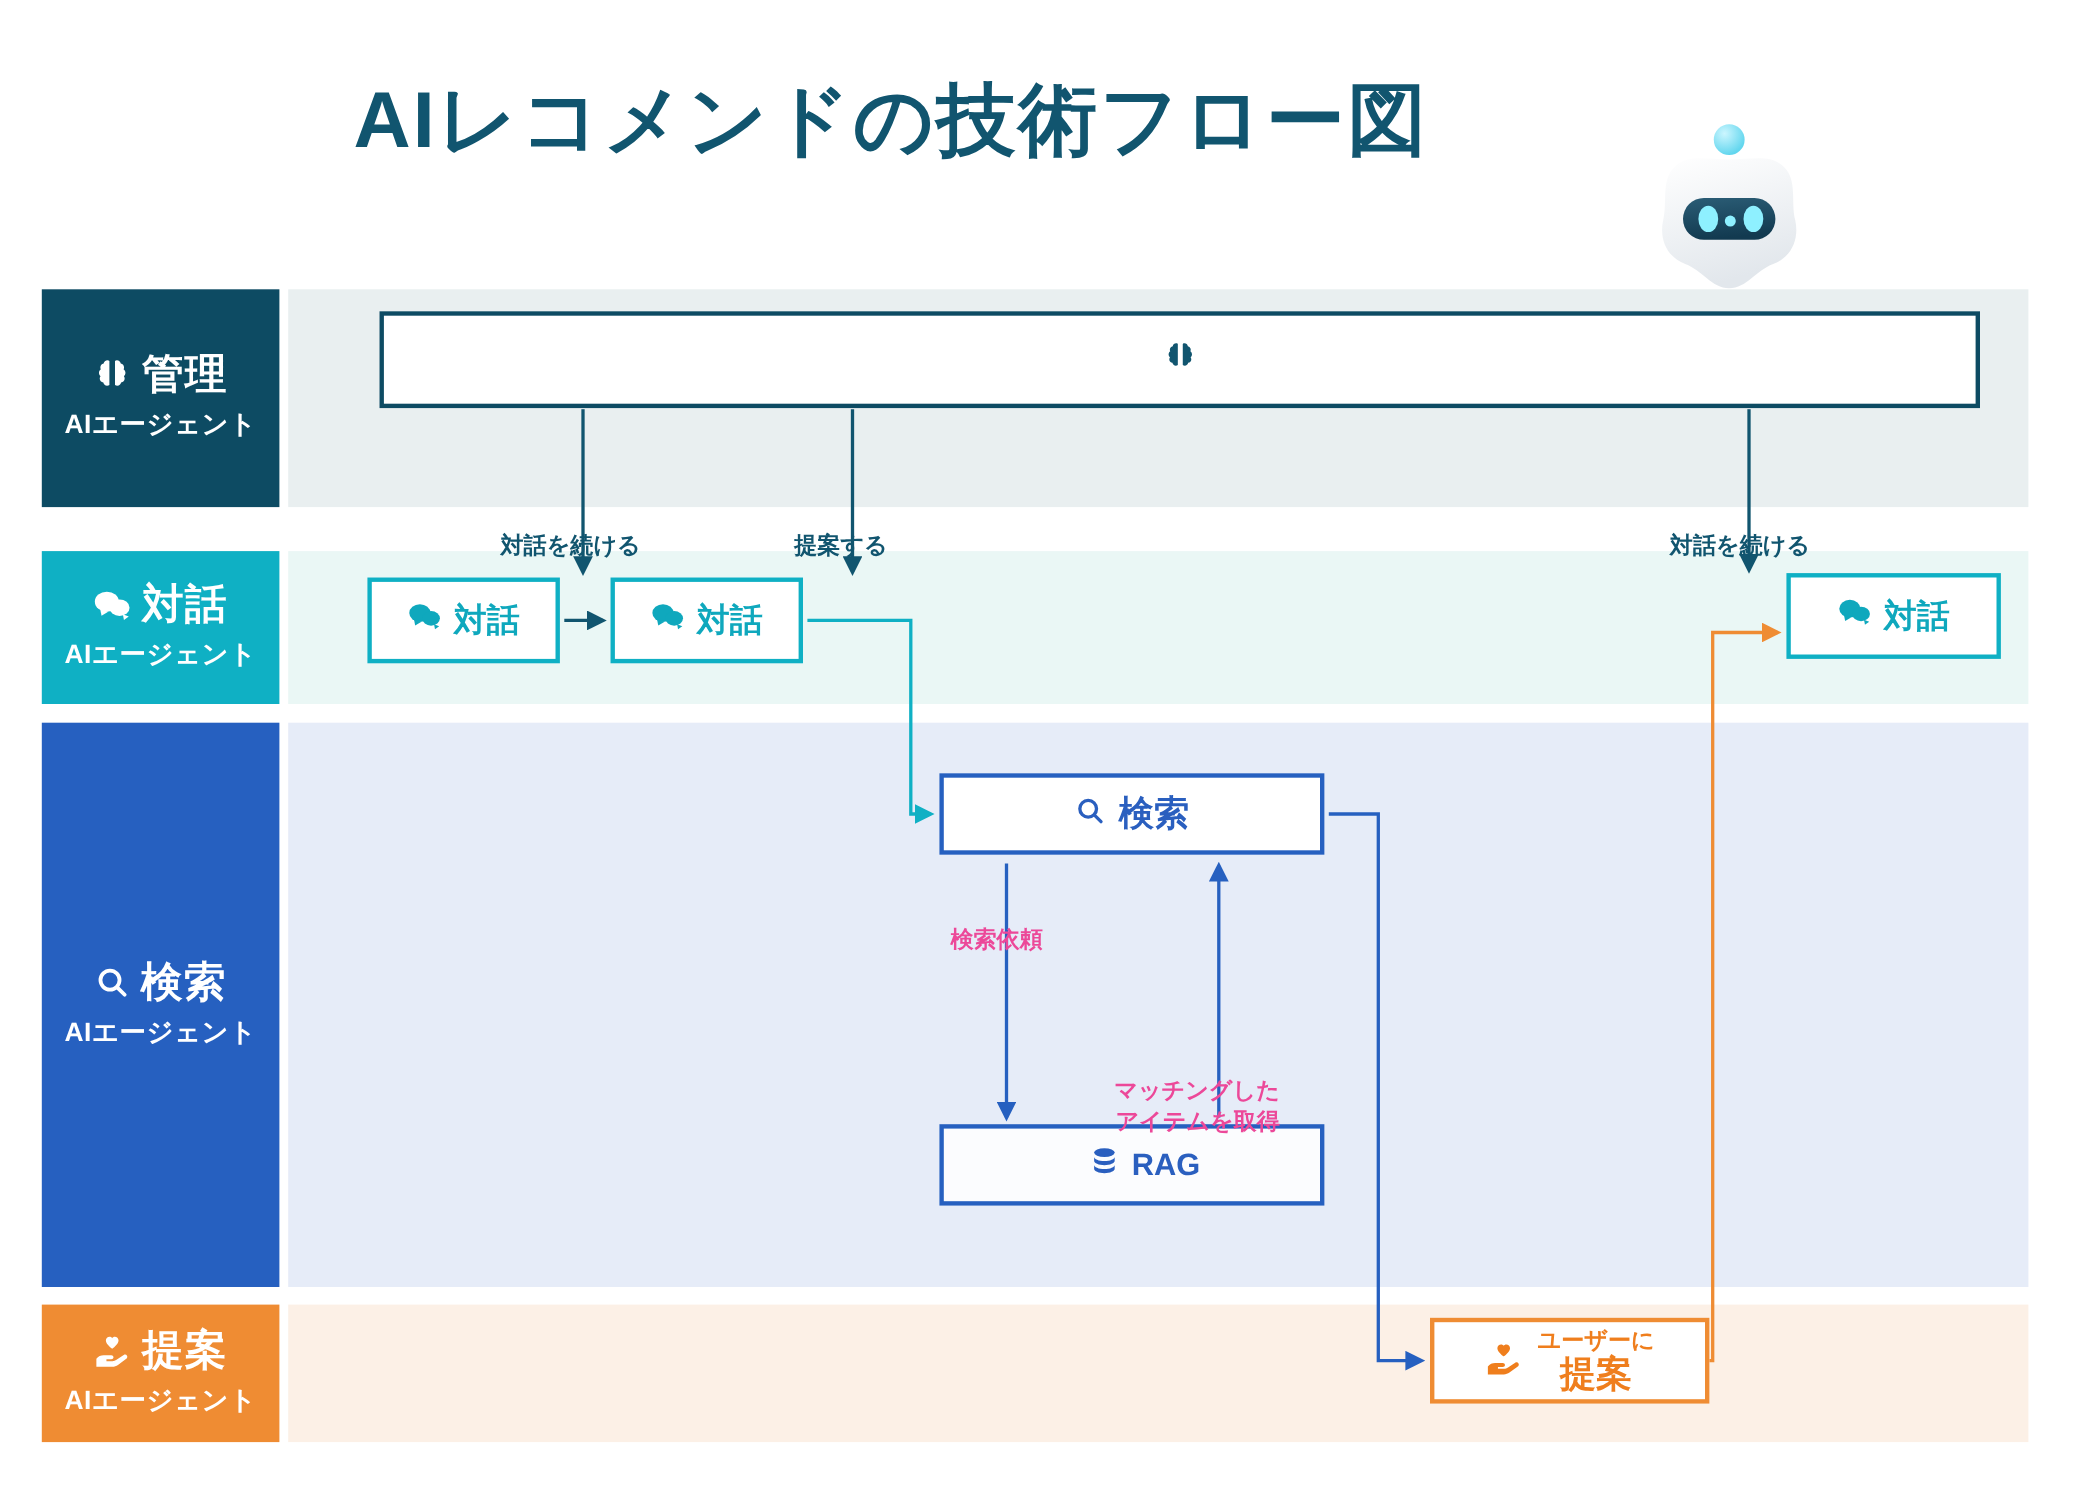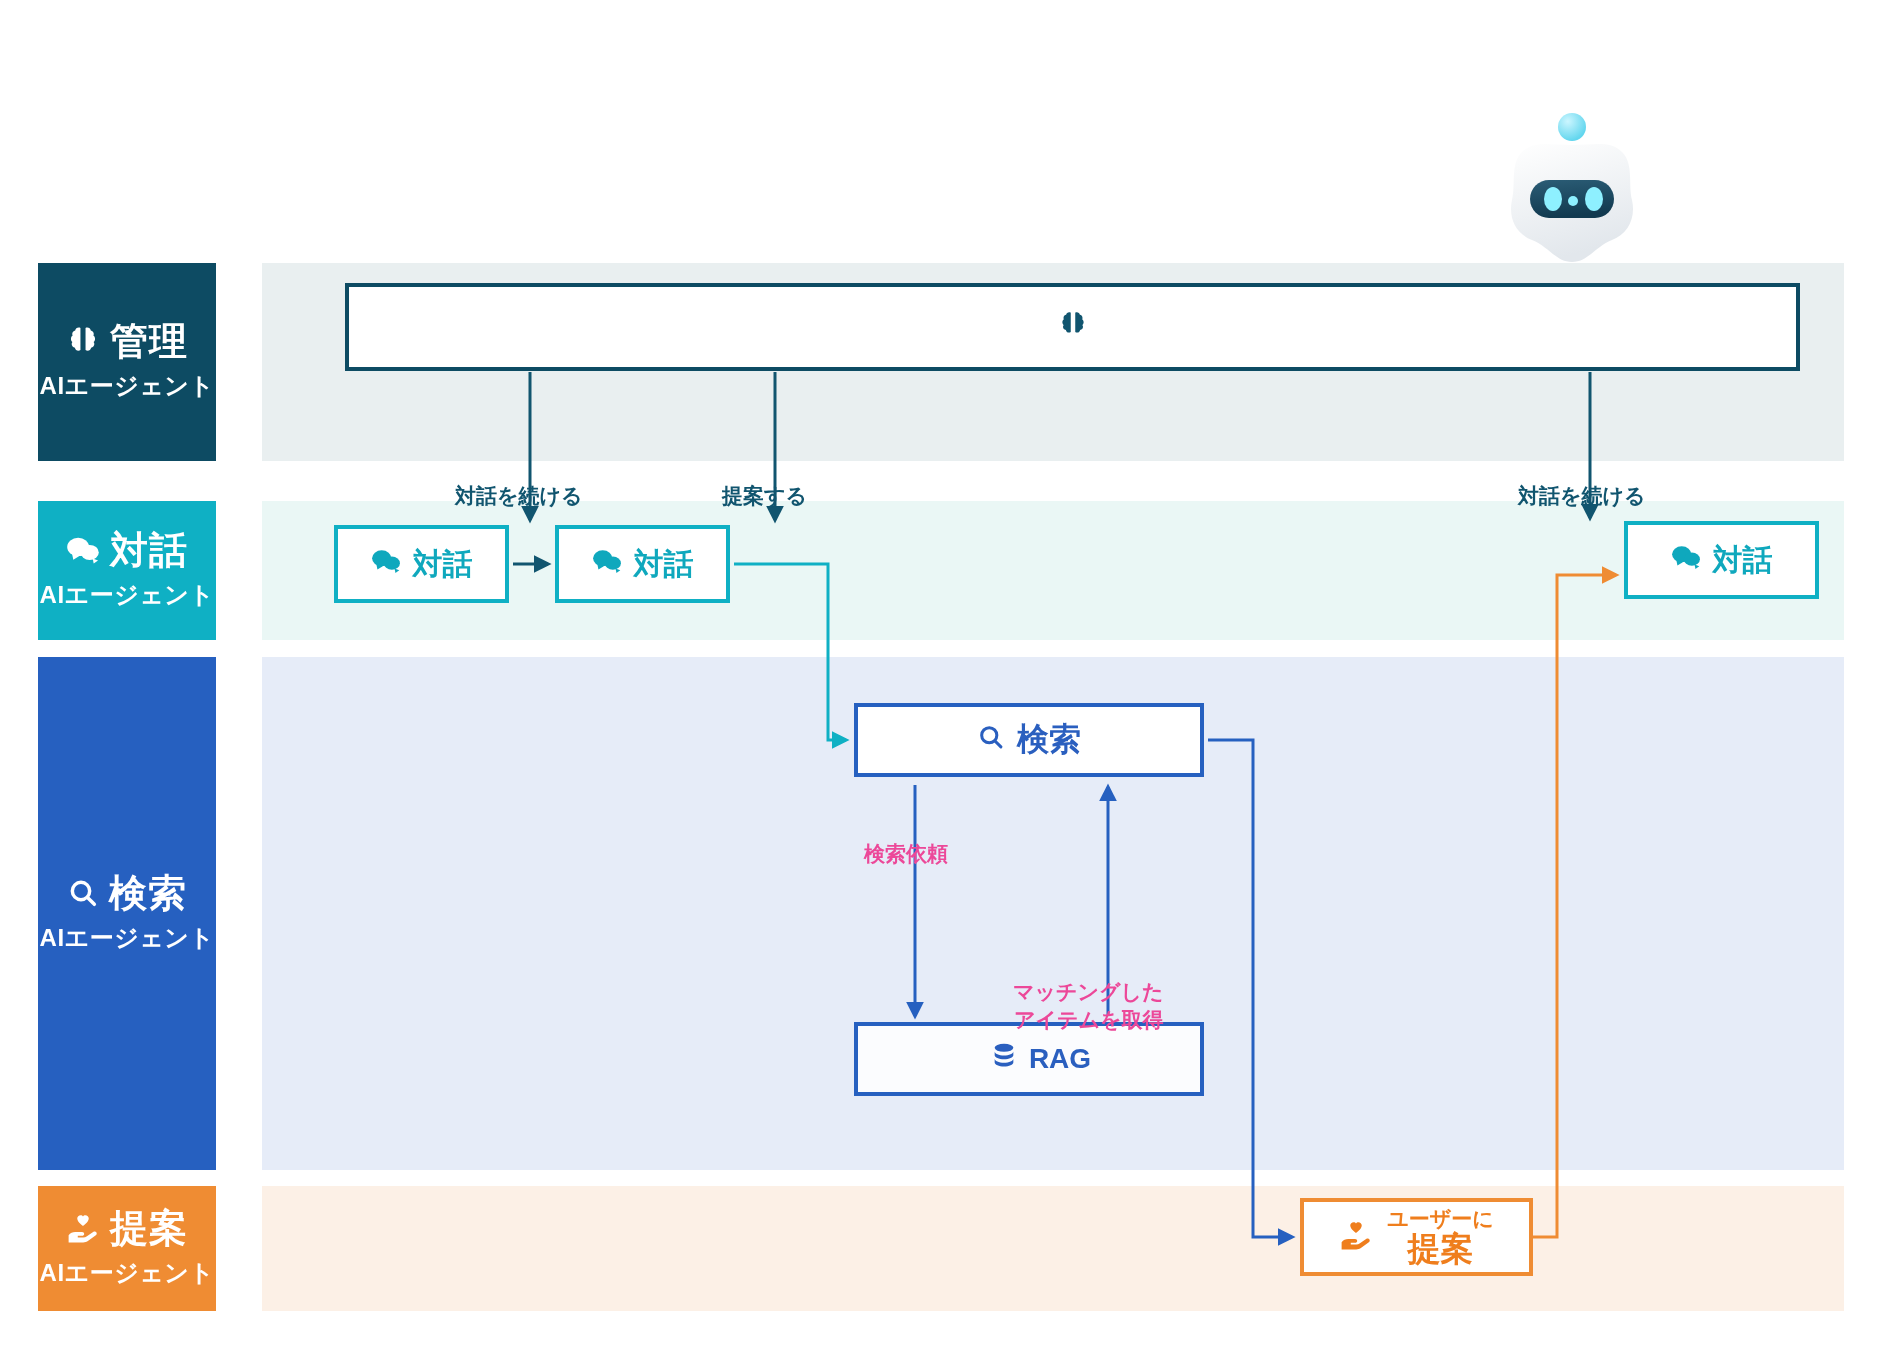--- a/index.html
+++ b/index.html
@@ -52,21 +52,21 @@
   }
   .band-manage  { top: 263px;  height: 198px; background: #e9eff0; }
   .band-talk    { top: 501px;  height: 139px; background: #eaf7f5; }
   .band-search  { top: 657px;  height: 513px; background: #e6ecf8; }
   .band-suggest { top: 1186px; height: 125px; background: #fcf0e6; }
 
   
   .lane {
     position: absolute;
     left: 38px;
-    width: 178px;
+    width: 216px;
     box-sizing: border-box;
     color: #ffffff;
     display: flex;
     flex-direction: column;
     align-items: center;
     justify-content: center;
     text-align: center;
   }
   .lane-manage  { top: 263px;  height: 198px; background: #0d4b63; }
   .lane-talk    { top: 501px;  height: 139px; background: #0fb0c4; }
@@ -136,21 +136,21 @@
   .node-rag {
     left: 854px; top: 1022px; width: 350px; height: 74px;
     font-size: 28px;
     background: #fbfcfe;
     padding-left: 24px;
   }
 
   .node-suggest {
     left: 1300px;
     top: 1198px;
-    width: 233px;
+    width: 254px;
     height: 78px;
     border: 4px solid #ef8c33;
     color: #ef7e1d;
     gap: 14px;
   }
   .suggest-text {
     display: flex;
     flex-direction: column;
     align-items: center;
     line-height: 1.05;
@@ -182,20 +182,21 @@
     width: 1885px;
     height: 1350px;
     pointer-events: none;
   }
 </style>
 </head>
 <body>
 
 <div class="canvas">
 
+  <div class="title">AIレコメンドの技術フロー図</div>
 
   <div class="robot">
     <svg width="160" height="170" viewBox="0 0 160 170">
       <defs>
         <radialGradient id="gball" cx="35%" cy="30%" r="70%">
           <stop offset="0%" stop-color="#ccf6ff"></stop>
           <stop offset="100%" stop-color="#62d6ee"></stop>
         </radialGradient>
         <linearGradient id="gbody" x1="0" y1="0" x2="0.3" y2="1">
           <stop offset="0%" stop-color="#ffffff"></stop>

